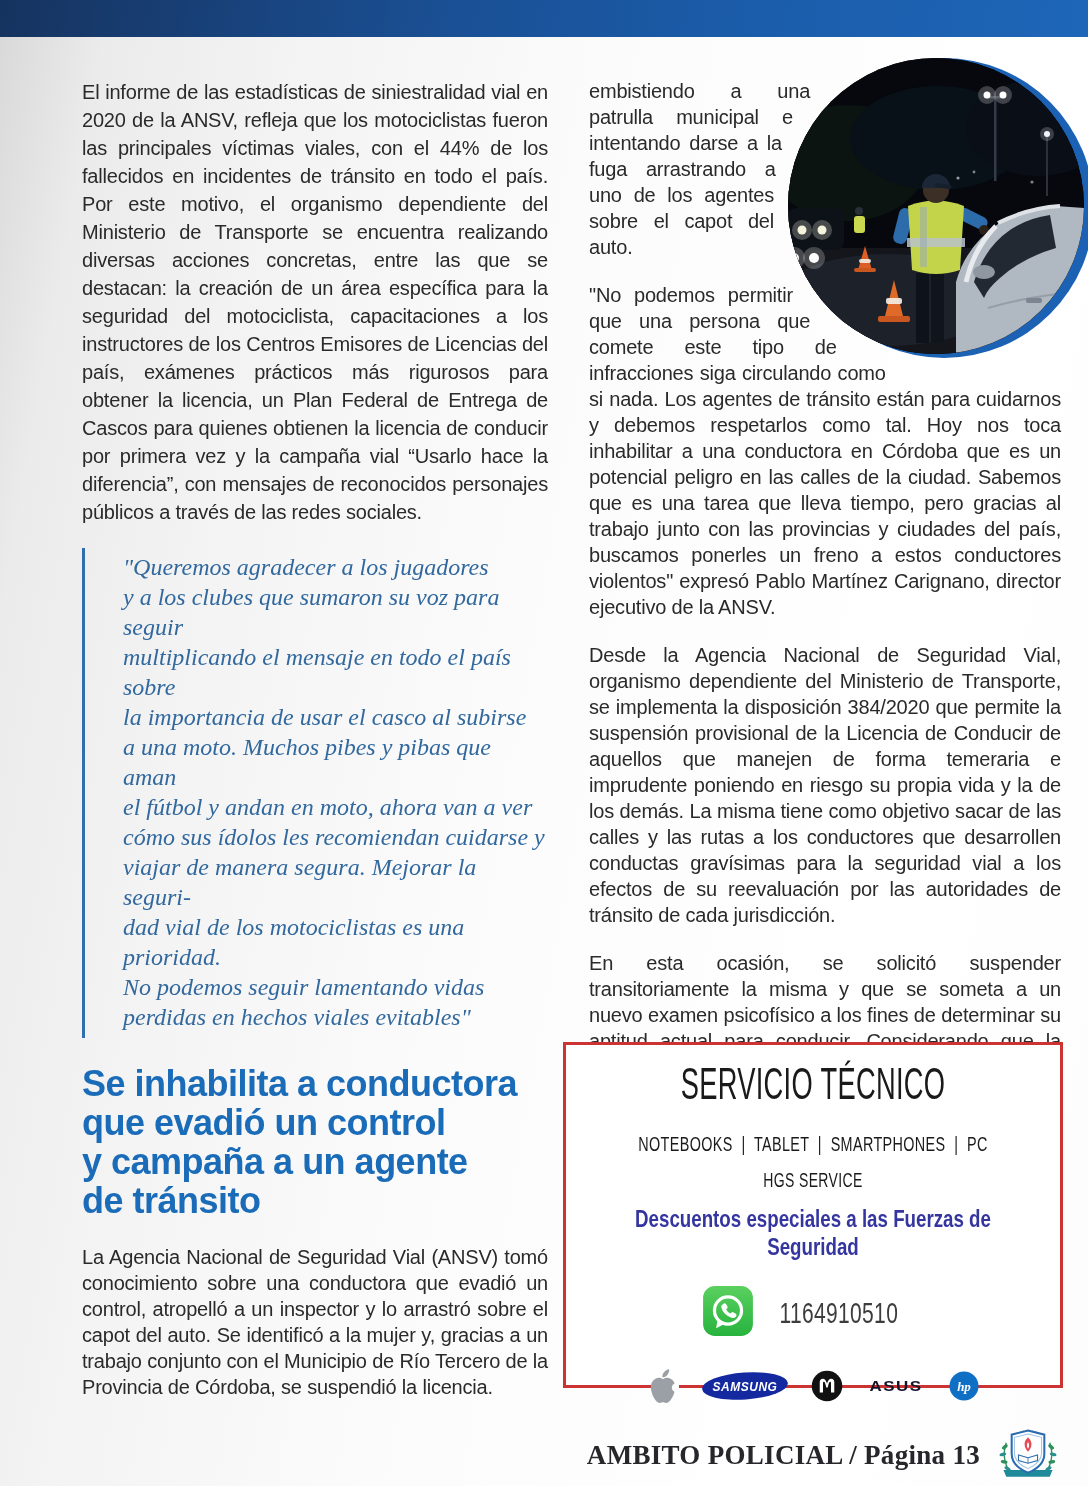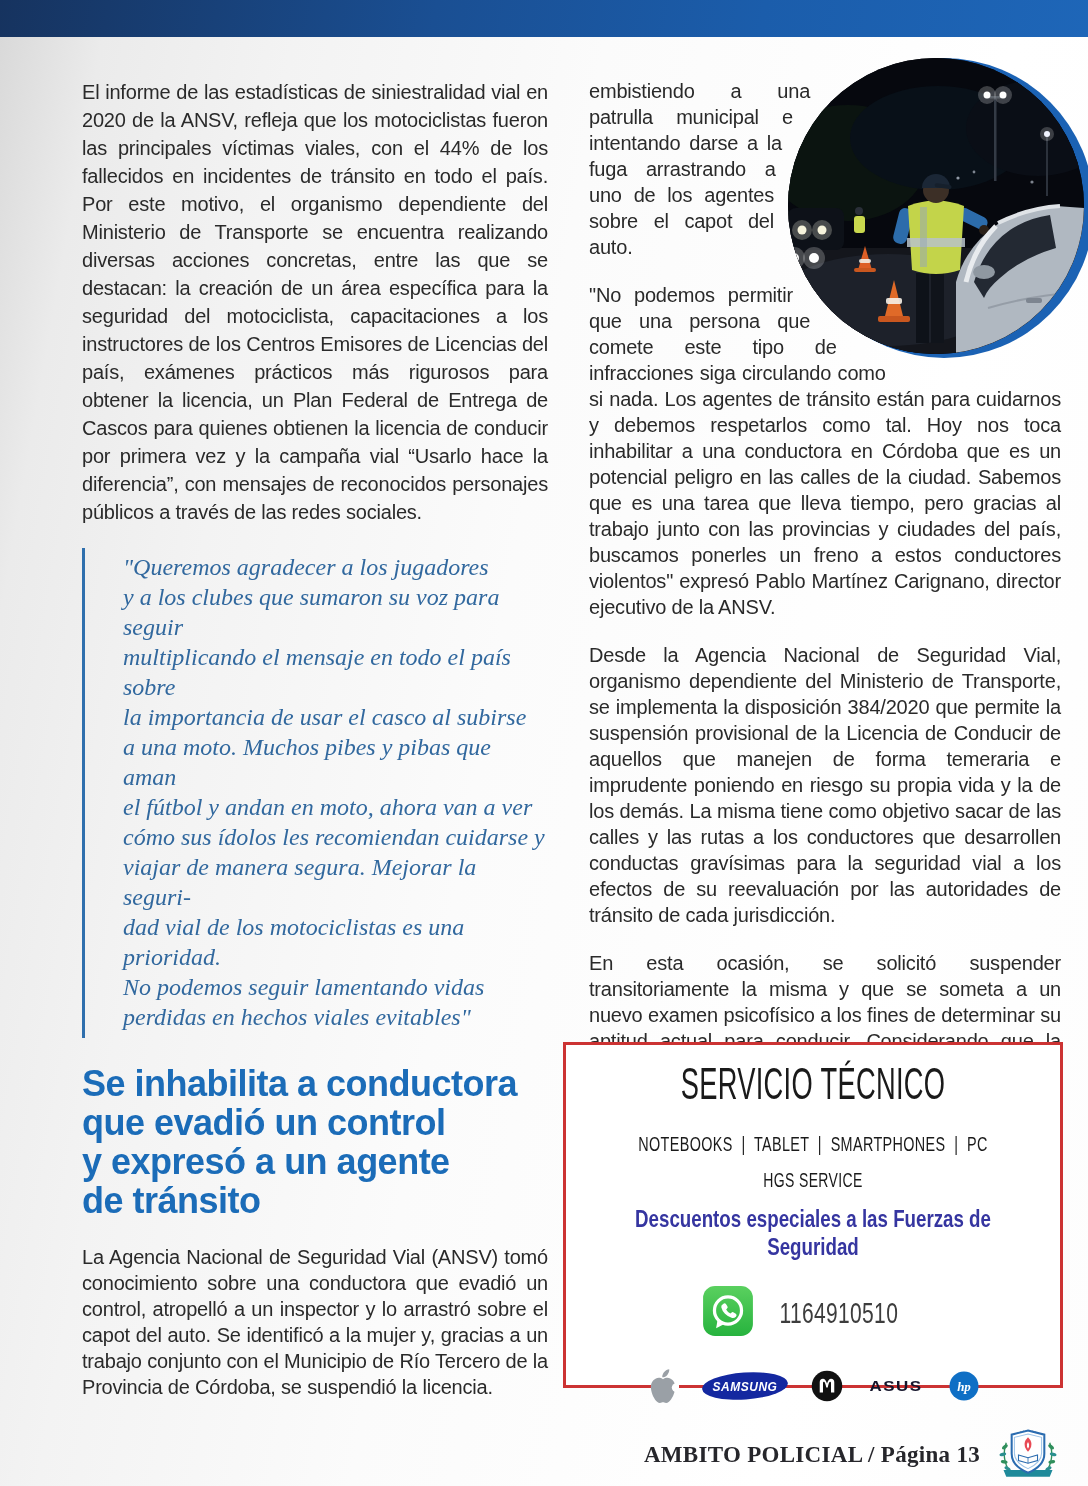--- a/index.html
+++ b/index.html
@@ -65,21 +65,21 @@
   .ad-discount{margin-top:13px;font-size:24px;font-weight:bold;color:#3535a0;transform:scaleX(0.78);}
   .ad-contact{margin-top:24px;display:flex;align-items:center;justify-content:center;}
   .ad-phone{font-size:30px;color:#3d3d3d;transform:scaleX(0.7);letter-spacing:0.5px;}
   .ad-brands{margin-top:24px;display:flex;align-items:center;justify-content:center;gap:22px;}
   .footer{
     position:absolute;right:38px;top:1424px;height:62px;
     display:flex;align-items:center;gap:14px;
   }
   .footer-text{
     font-family:"Liberation Serif",serif;font-weight:bold;
-    font-size:23px;color:#26262b;letter-spacing:0.3px;text-align:right;
+    font-size:27px;color:#26262b;letter-spacing:0.3px;text-align:right;
   }
 </style>
 </head>
 <body>
 
 <div class="page">
 
   <div class="top-band"></div>
 
   <div class="col-left">
@@ -94,21 +94,21 @@
 el fútbol y andan en moto, ahora van a ver
 cómo sus ídolos les recomiendan cuidarse y
 viajar de manera segura. Mejorar la seguri-
 dad vial de los motociclistas es una prioridad.
 No podemos seguir lamentando vidas
 perdidas en hechos viales evitables"</div>
     </div>
 
     <h1 class="headline">Se inhabilita a conductora
 que evadió un control
-y expresó a un agente
+y campaña a un agente
 de tránsito</h1>
 
     <p class="body">La Agencia Nacional de Seguridad Vial (ANSV) tomó conocimiento sobre una conductora que evadió un control, atropelló a un inspector y lo arrastró sobre el capot del auto. Se identificó a la mujer y, gracias a un trabajo conjunto con el Municipio de Río Tercero de la Provincia de Córdoba, se suspendió la licencia.</p>
 
   </div>
 
   <div class="col-right">
 
     <div class="photo-wrap">
       <div class="photo-ring"></div>

